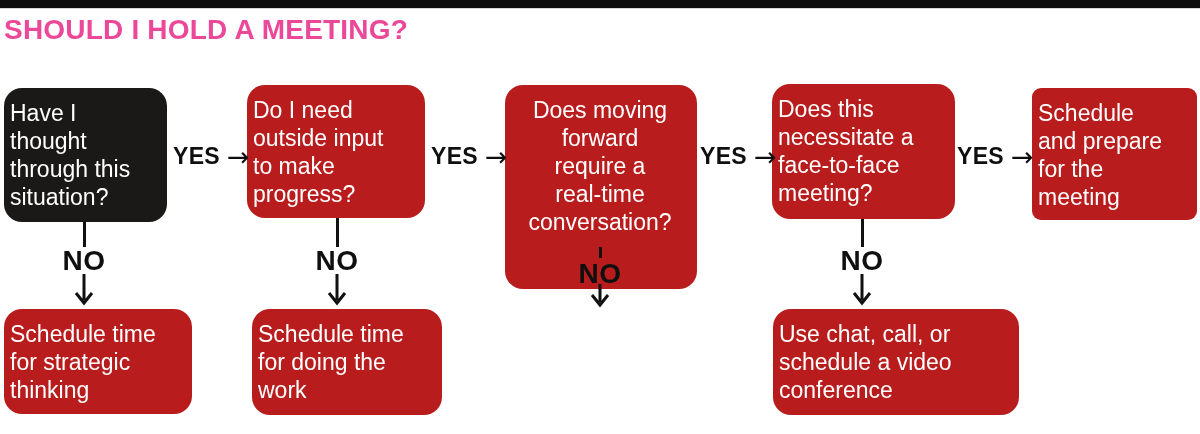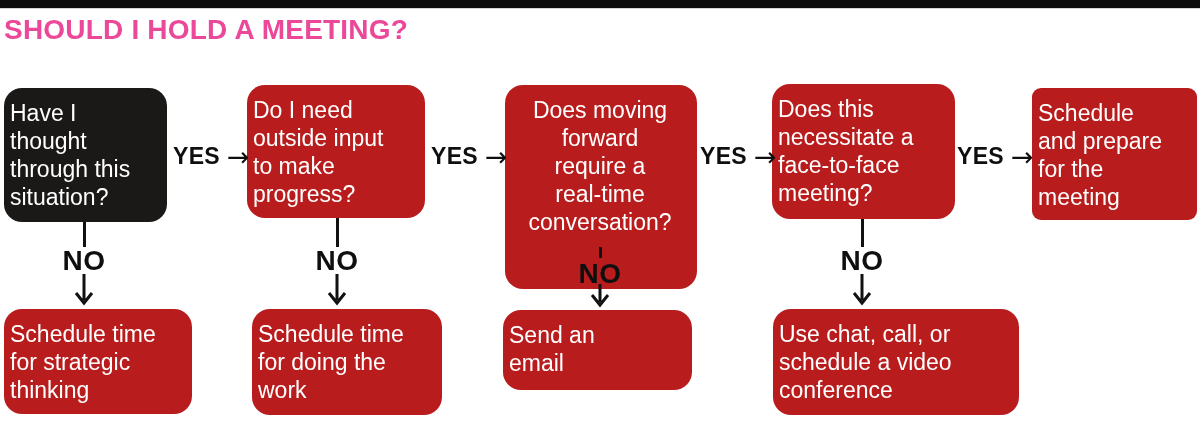--- a/index.html
+++ b/index.html
@@ -145,19 +145,17 @@
   <svg class="down-arrow" id="arr4" width="24" height="32" viewBox="0 0 24 32">
     <path d="M12 0 V 26 M4 19 L12 29 L20 19" stroke="#111111" stroke-width="3" fill="none"></path>
   </svg>
 
   <div class="node blue" id="b1">Schedule time
 for strategic
 thinking</div>
   <div class="node blue" id="b2">Schedule time
 for doing the
 work</div>
-  <div class="node blue" id="b3">Send an
-email</div>
   <div class="node blue" id="b4">Use chat, call, or
 schedule a video
 conference</div>
 
 </div>
 
 </body></html>

